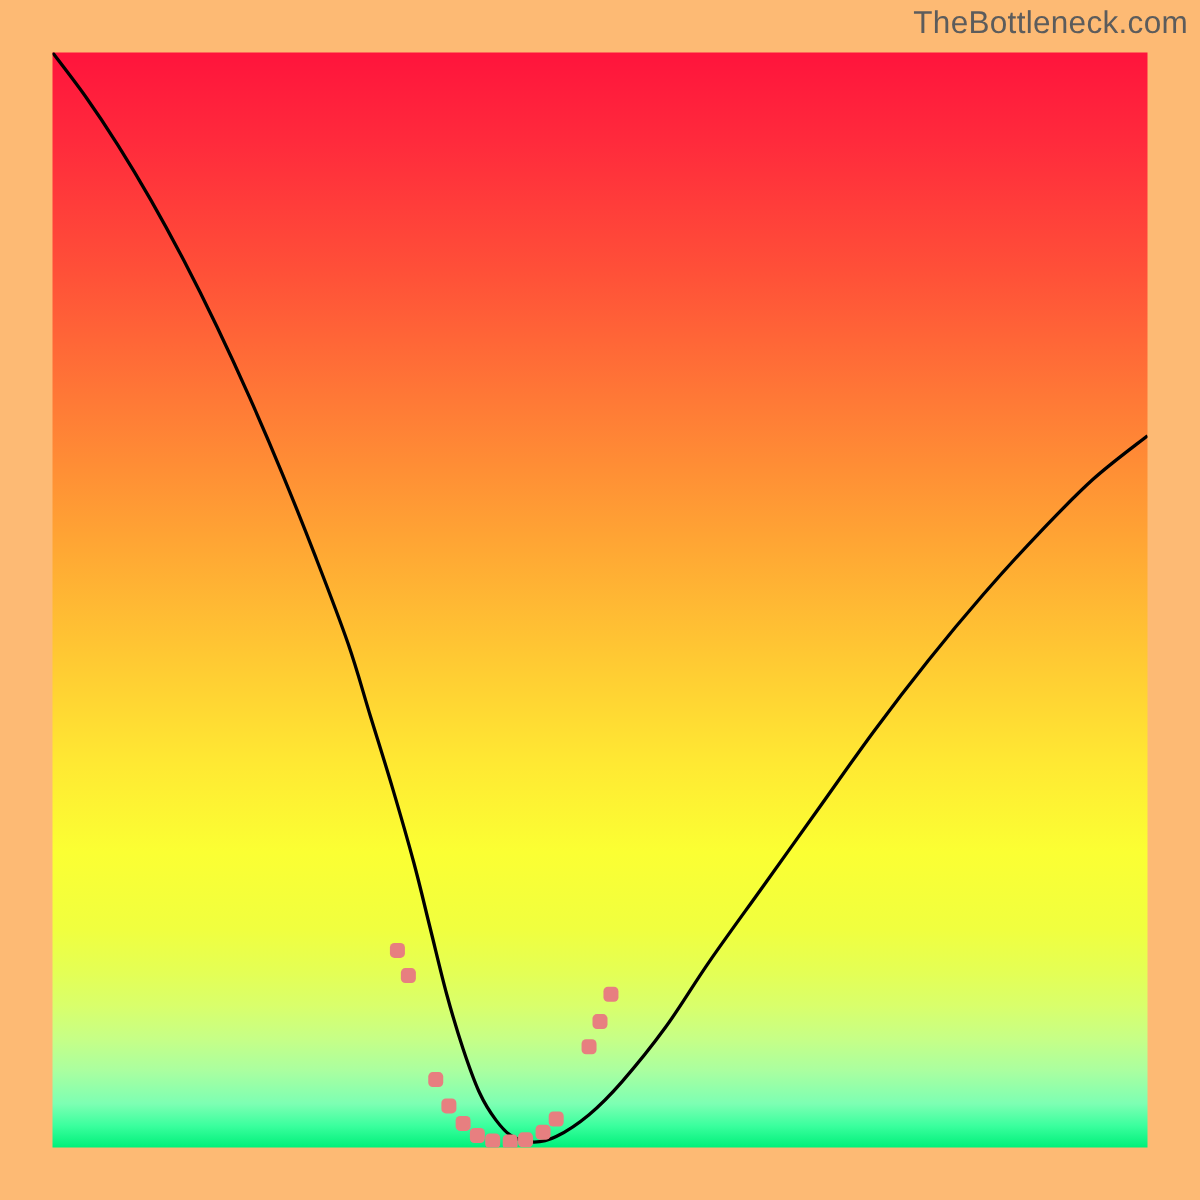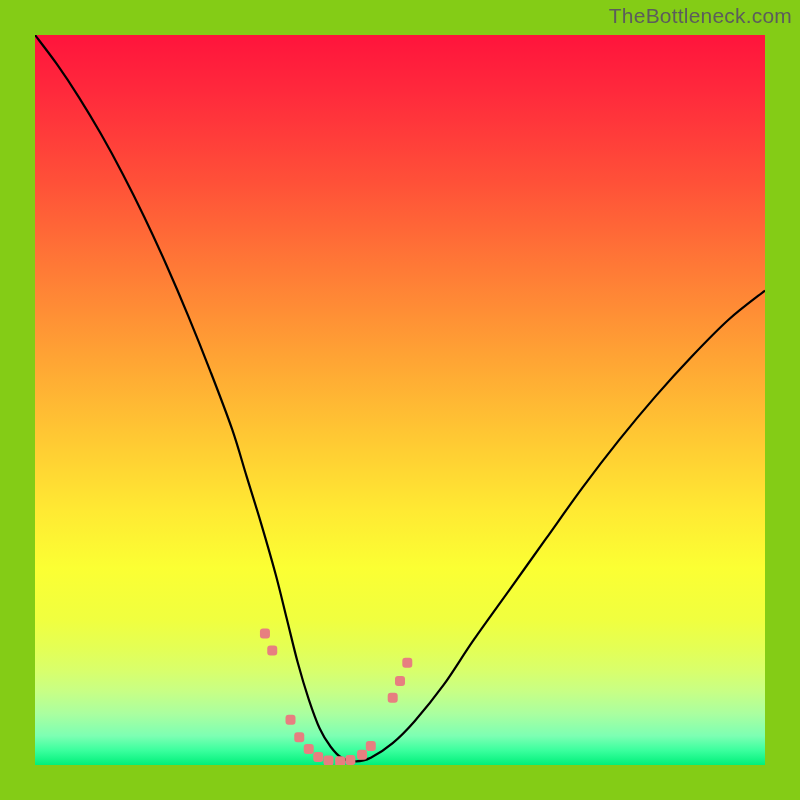--- a/index.html
+++ b/index.html
@@ -8,21 +8,21 @@
     width: 800px;
     height: 800px;
     background: #000;
     overflow: hidden;
     font-family: Arial, Helvetica, sans-serif;
   }
   .frame {
     position: relative;
     width: 800px;
     height: 800px;
-    background: #84cc16;
+    background: #fdba74;
   }
   .plot-area {
     position: absolute;
     left: 35px;
     top: 35px;
     width: 730px;
     height: 730px;
     
     background: linear-gradient(
       to bottom,

